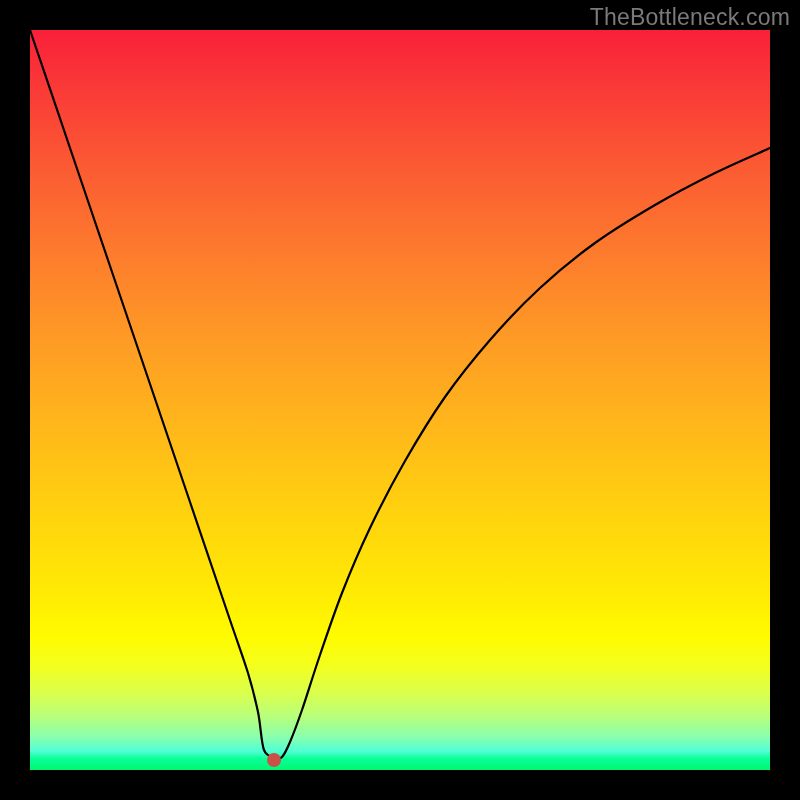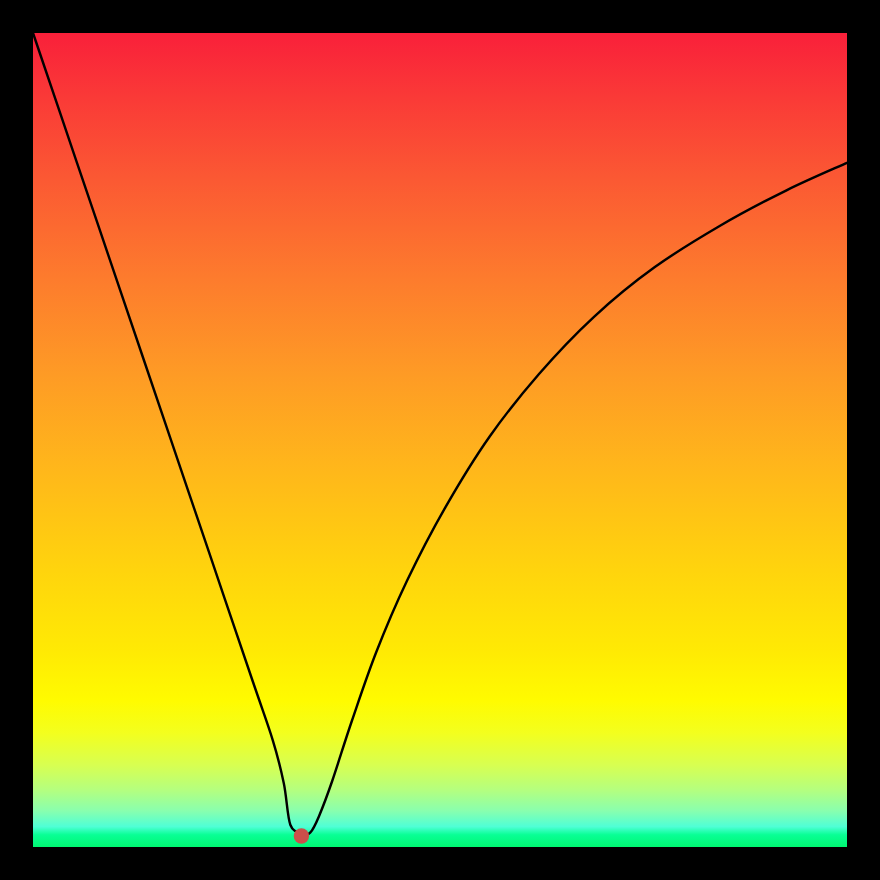--- a/index.html
+++ b/index.html
@@ -70,13 +70,14 @@
 
 <div class="frame">
   <div class="plot">
     <svg viewBox="0 0 740 740">
       <g>
         <path id="curve-path" d="M 0 0 C 6.7 19.7 26.7 78.7 40.0 118.0 C 53.3 157.3 66.7 196.7 80.0 236.0 C 93.3 275.3 106.7 314.7 120.0 354.0 C 133.3 393.3 146.7 432.7 160.0 472.0 C 173.3 511.3 190.3 561.5 200.0 590.0 C 209.7 618.5 213.3 627.7 218.0 643.0 C 222.7 658.3 225.3 669.2 228.0 682.0 C 230.7 694.8 231.2 712.5 234.0 720.0 C 236.8 727.5 242.0 725.8 245.0 727.0 C 248.0 728.2 249.5 729.5 252.0 727.0 C 254.5 724.5 256.7 719.8 260.0 712.0 C 263.3 704.2 267.0 694.5 272.0 680.0 C 277.0 665.5 283.3 644.5 290.0 625.0 C 296.7 605.5 303.7 584.2 312.0 563.0 C 320.3 541.8 329.5 520.0 340.0 498.0 C 350.5 476.0 362.5 452.8 375.0 431.0 C 387.5 409.2 400.8 387.2 415.0 367.0 C 429.2 346.8 444.2 328.2 460.0 310.0 C 475.8 291.8 492.5 274.2 510.0 258.0 C 527.5 241.8 545.8 226.8 565.0 213.0 C 584.2 199.2 605.0 186.7 625.0 175.0 C 645.0 163.3 665.8 152.5 685.0 143.0 C 704.2 133.5 730.8 122.2 740.0 118.0 " fill="none" stroke="#000" stroke-width="2.2" stroke-linejoin="round" stroke-linecap="round"></path>
       </g>
       <ellipse id="marker-dot" cx="244" cy="730" rx="7" ry="7" fill="#cc4f4a"></ellipse>
     </svg>
   </div>
+  <div class="watermark">TheBottleneck.com</div>
 </div>
 
 </body></html>

